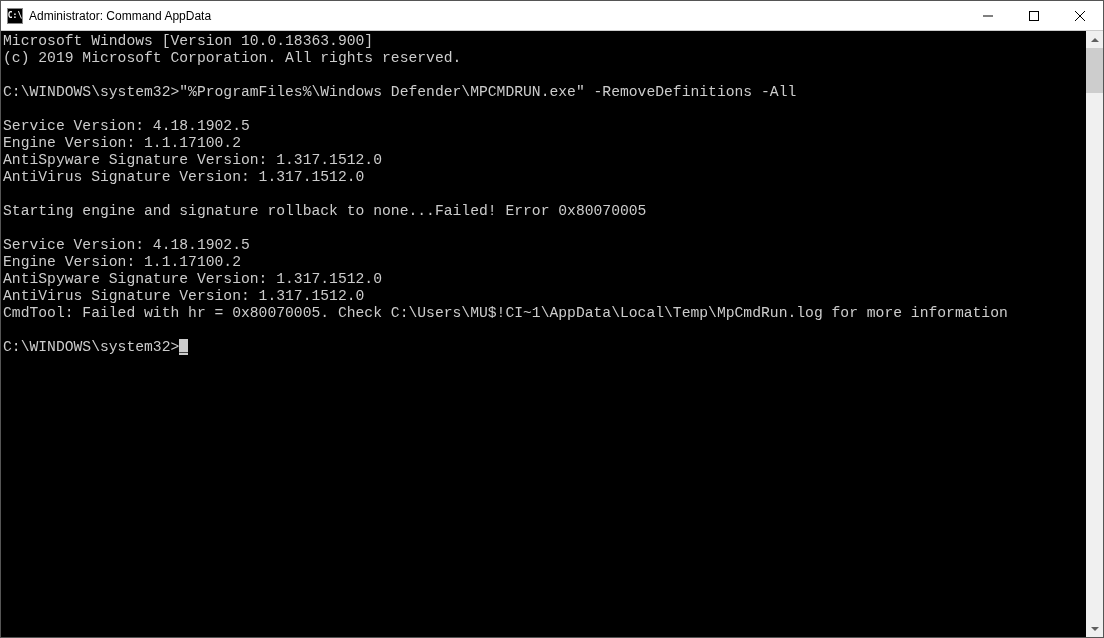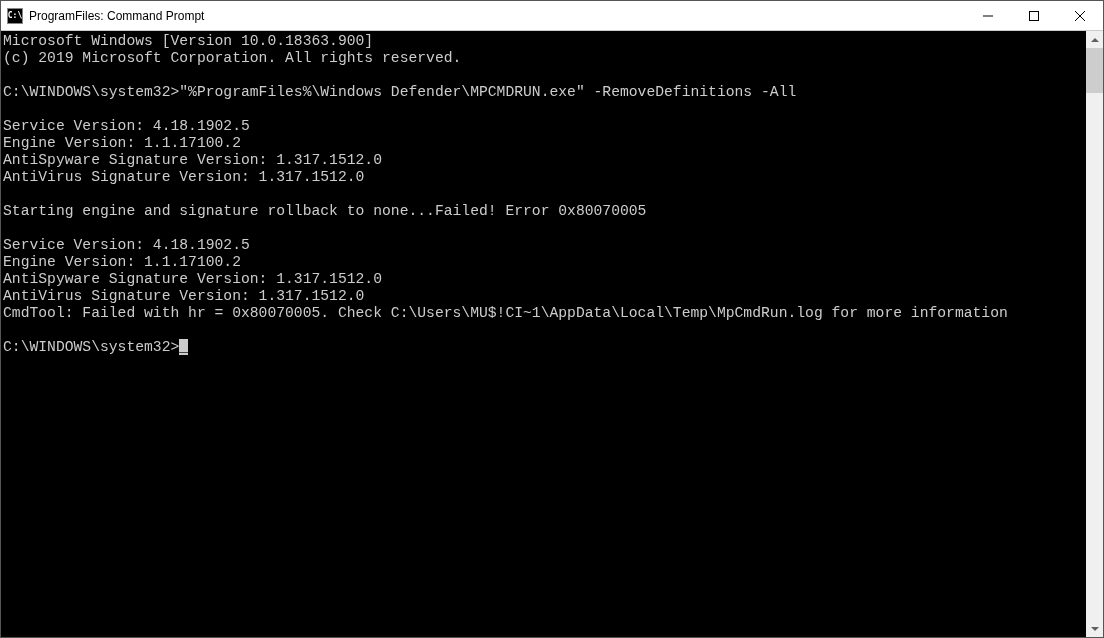--- a/index.html
+++ b/index.html
@@ -119,21 +119,21 @@
   </style>
 </head>
 <body>
 
 <div class="window">
 
   <div class="titlebar">
     <div class="titlebar-icon">
       <span>C:\</span>
     </div>
-    <div class="titlebar-title">ProgramFiles: Command Prompt</div>
+    <div class="titlebar-title">Administrator: Command AppData</div>
     <div class="titlebar-controls">
       <button class="titlebar-btn">
         <svg width="10" height="10" viewBox="0 0 10 10">
             <path d="M0 5 L10 5" stroke="#000" stroke-width="1"></path>
           </svg>
       </button>
       <button class="titlebar-btn">
         <svg width="10" height="10" viewBox="0 0 10 10">
             <rect x="0.5" y="0.5" width="9" height="9" fill="none" stroke="#000" stroke-width="1"></rect>
           </svg>

